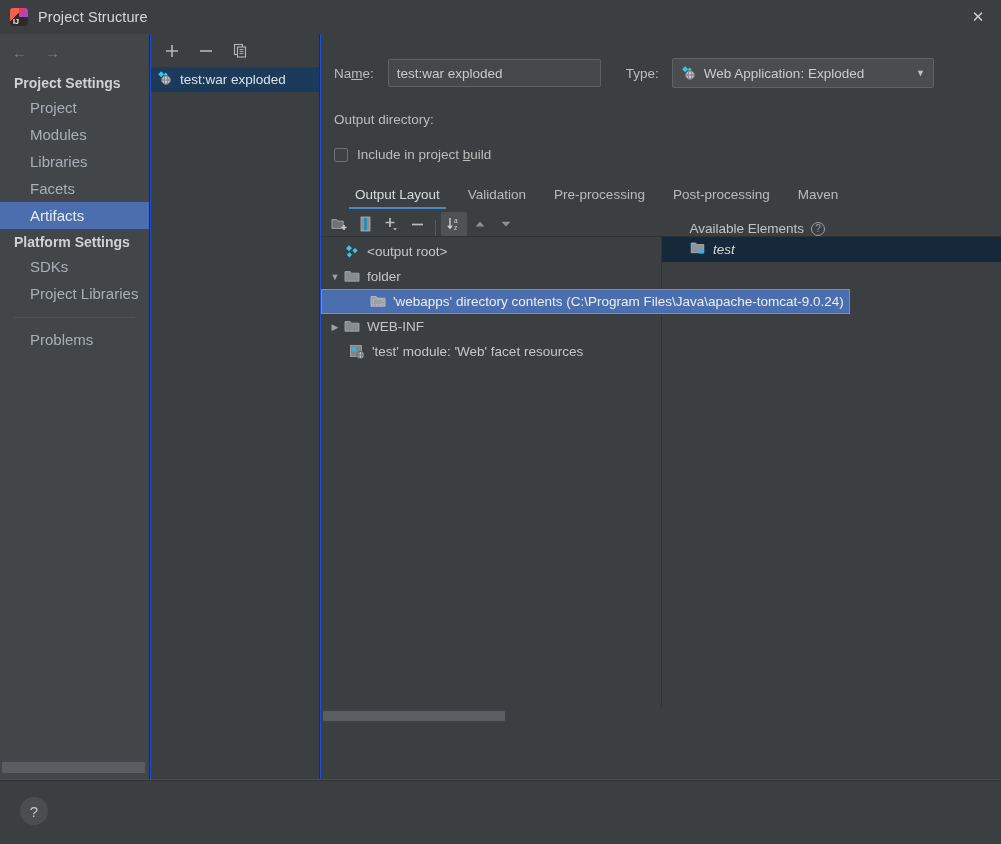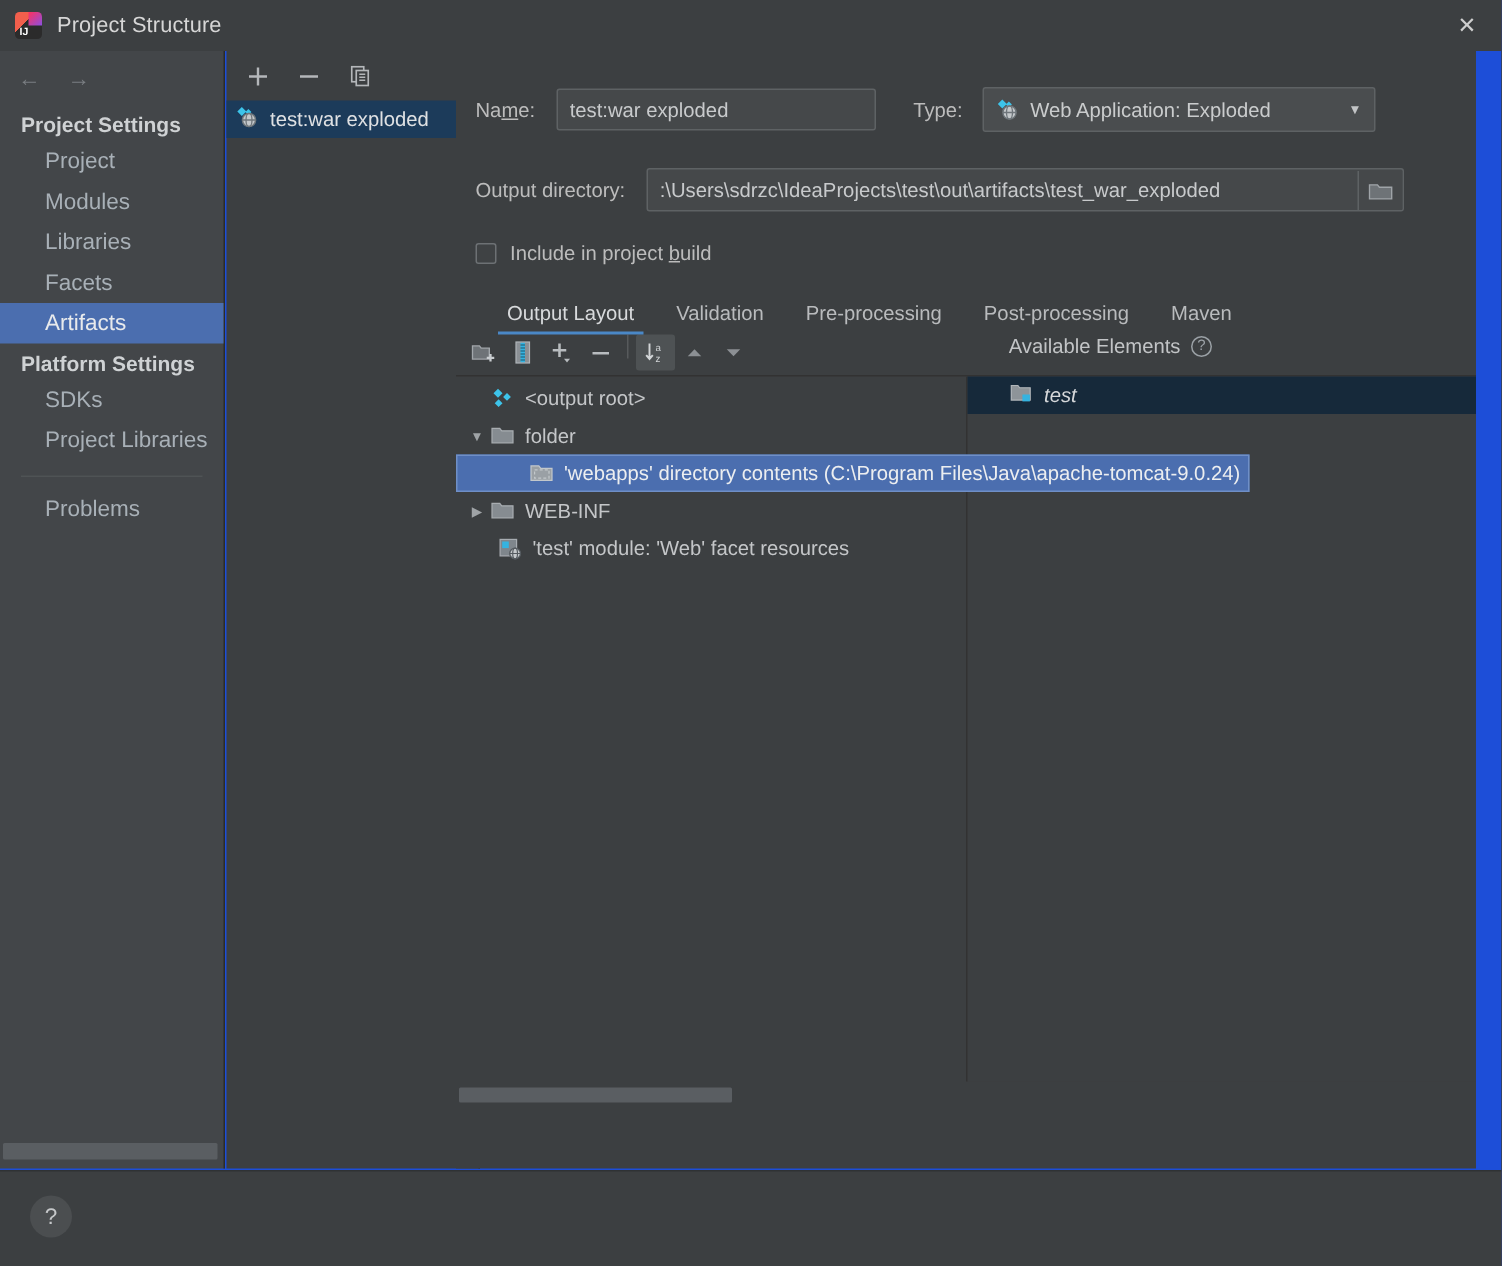--- a/index.html
+++ b/index.html
@@ -75,21 +75,21 @@
     color: #b4b7ba;
   }
   .tb-ic { width: 18px; height: 18px; display: flex; align-items: center; justify-content: center; }
   .artifact-row {
     height: 25px; display: flex; align-items: center; gap: 7px; padding-left: 6px;
     background: #1c3b5a; color: #dfe1e3; font-size: 13.5px;
   }
 
   
   .main {
-    position: absolute; left: 304px; top: 34px; width: 680px; height: 745px;
+    position: absolute; left: 321px; top: 34px; width: 680px; height: 745px;
     background: #3c3f41;
   }
 
   .field-row { display: flex; align-items: center; }
   .field-label { color: #bcbcbc; font-size: 13.5px; }
   .field-label u { text-decoration: underline; }
 
   .textfield {
     background: #45484a; border: 1px solid #5e6264; border-radius: 2px;
     color: #c8cacc; font-size: 13.5px;
@@ -116,21 +116,21 @@
   .tabs { display: flex; align-items: flex-end; gap: 0; height: 30px; }
   .tab {
     color: #b9bbbd; font-size: 13.5px; padding: 0 14px 7px 14px; position: relative;
   }
   .tab.active { color: #d8dadc; }
   .tab.active:after {
     content: ""; position: absolute; left: 8px; right: 8px; bottom: 0; height: 2px; background: #4a88c7;
   }
 
   .layout-toolbar {
-    height: 28px; display: flex; align-items: flex-start; gap: 0;
+    height: 28px; display: flex; align-items: flex-end; gap: 0;
     border-bottom: 1px solid #323232;
   }
   .lt-btn { width: 26px; height: 24px; display: flex; align-items: center; justify-content: center; }
   .lt-btn.active { background: #4e5254; border-radius: 2px; }
   .lt-sep { width: 1px; height: 16px; background: #575a5c; margin: 0 5px; }
   .avail-head {
     margin-left: auto; display: flex; align-items: center; gap: 7px;
     color: #c2c4c6; font-size: 13.5px; padding-right: 176px;
   }
   .help-circle {
@@ -297,28 +297,20 @@
             <path d="M4.7 10h8.6" stroke="#6f767b" stroke-width="0.9"></path>
           </svg>
         </span>
         <span>Web Application: Exploded</span>
         <span class="arrow">▼</span>
       </div>
     </div>
 
     <div class="field-row" style="margin-top:24px; padding-left:13px;">
       <span class="field-label">Output directory:</span>
-      <div class="textfield" style="margin-left:14px; width:505px; height:29px; padding-right:0; overflow:hidden; white-space:nowrap;">
-        <span style="flex:1; overflow:hidden; text-overflow:clip;">:\Users\sdrzc\IdeaProjects\test\out\artifacts\test_war_exploded</span>
-        <span class="browse-btn">
-          <svg width="17" height="14" viewBox="0 0 17 14">
-            <path d="M1 3.2h5.3l1.3 1.6h8.2v7.8H1z" fill="#6e7377" stroke="#9fa4a8" stroke-width="0.9"></path>
-          </svg>
-        </span>
-      </div>
     </div>
 
     <div class="checkrow" style="margin-top:20px; padding-left:13px;">
       <span class="checkbox"></span>
       <span class="checklabel">Include in project <u>b</u>uild</span>
     </div>
 
     <div class="tabs" style="margin-top:17px; padding-left:20px;">
       <div class="tab active">Output Layout</div>
       <div class="tab">Validation</div>

